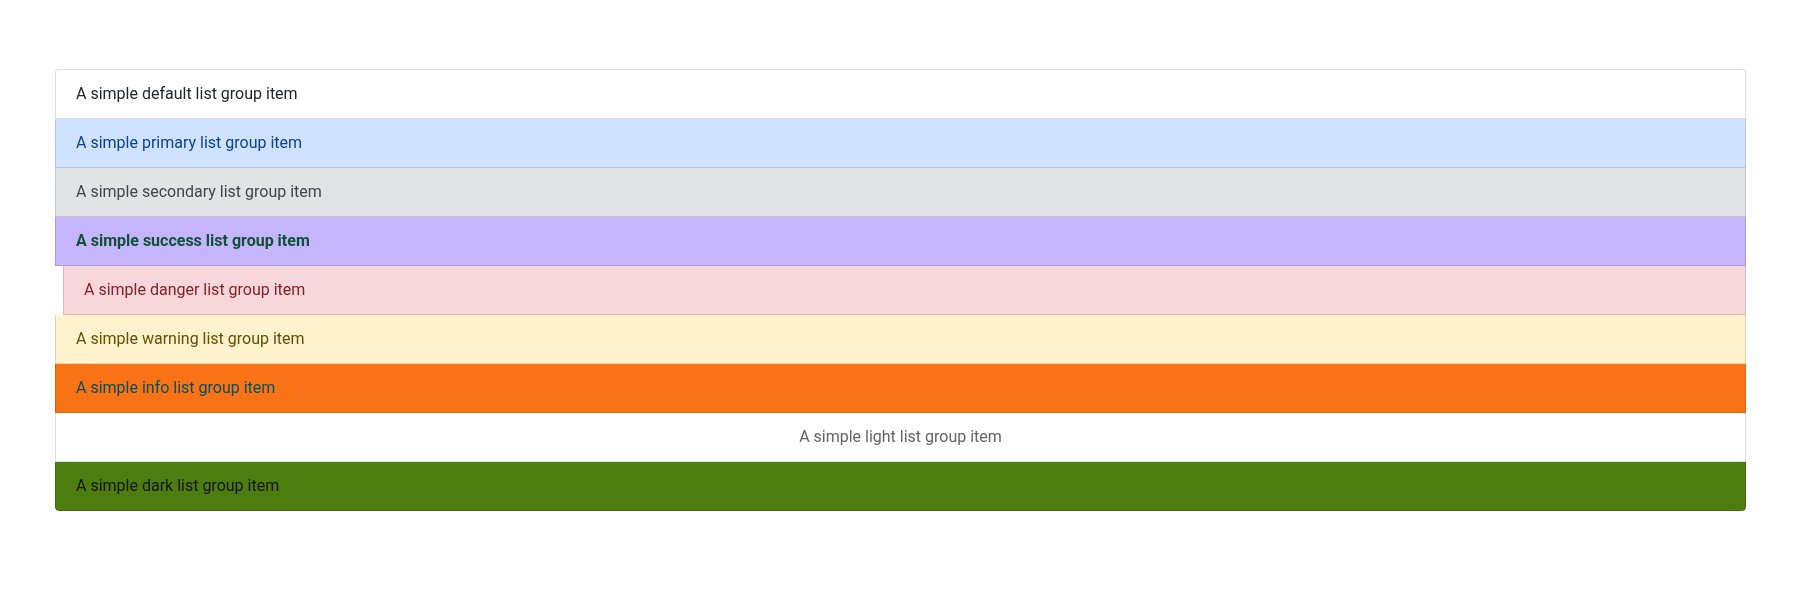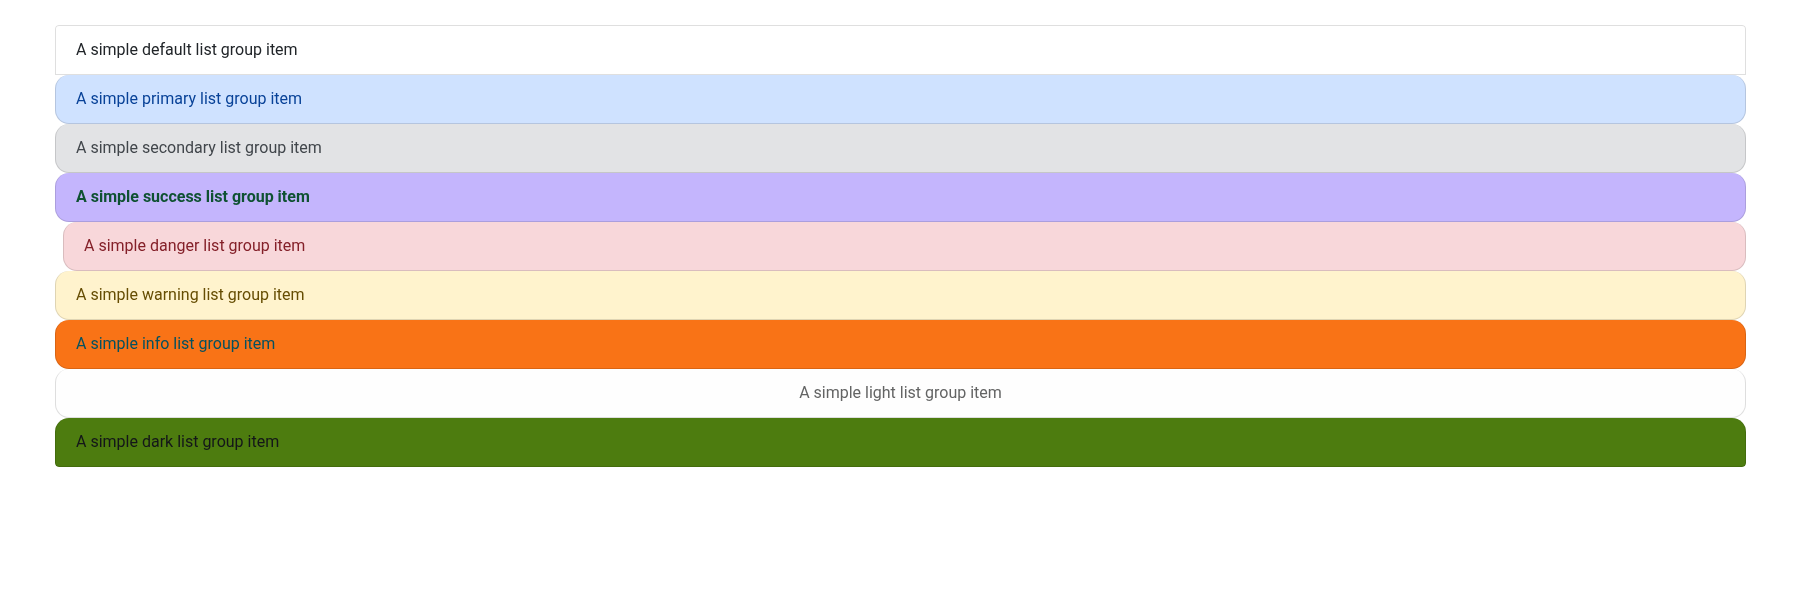--- a/index.html
+++ b/index.html
@@ -23,25 +23,25 @@
     }
     .list-group-item {
       position: relative;
       display: block;
       padding: 0.75rem 1.25rem;
       background-color: #fff;
       border: 1px solid rgba(0,0,0,.125);
     }
     .list-group-item + .list-group-item {
       border-top-width: 0;
-      border-radius: 14px;
     }
     .list-group-item:first-child {
       border-top-left-radius: 0.25rem;
       border-top-right-radius: 0.25rem;
+      margin-top: 44px;
     }
     .list-group-item:last-child {
       border-bottom-left-radius: 0.25rem;
       border-bottom-right-radius: 0.25rem;
     }
     .list-group-item-default {
       color: #212529;
       background-color: #fff;
     }
     .list-group-item-primary {

